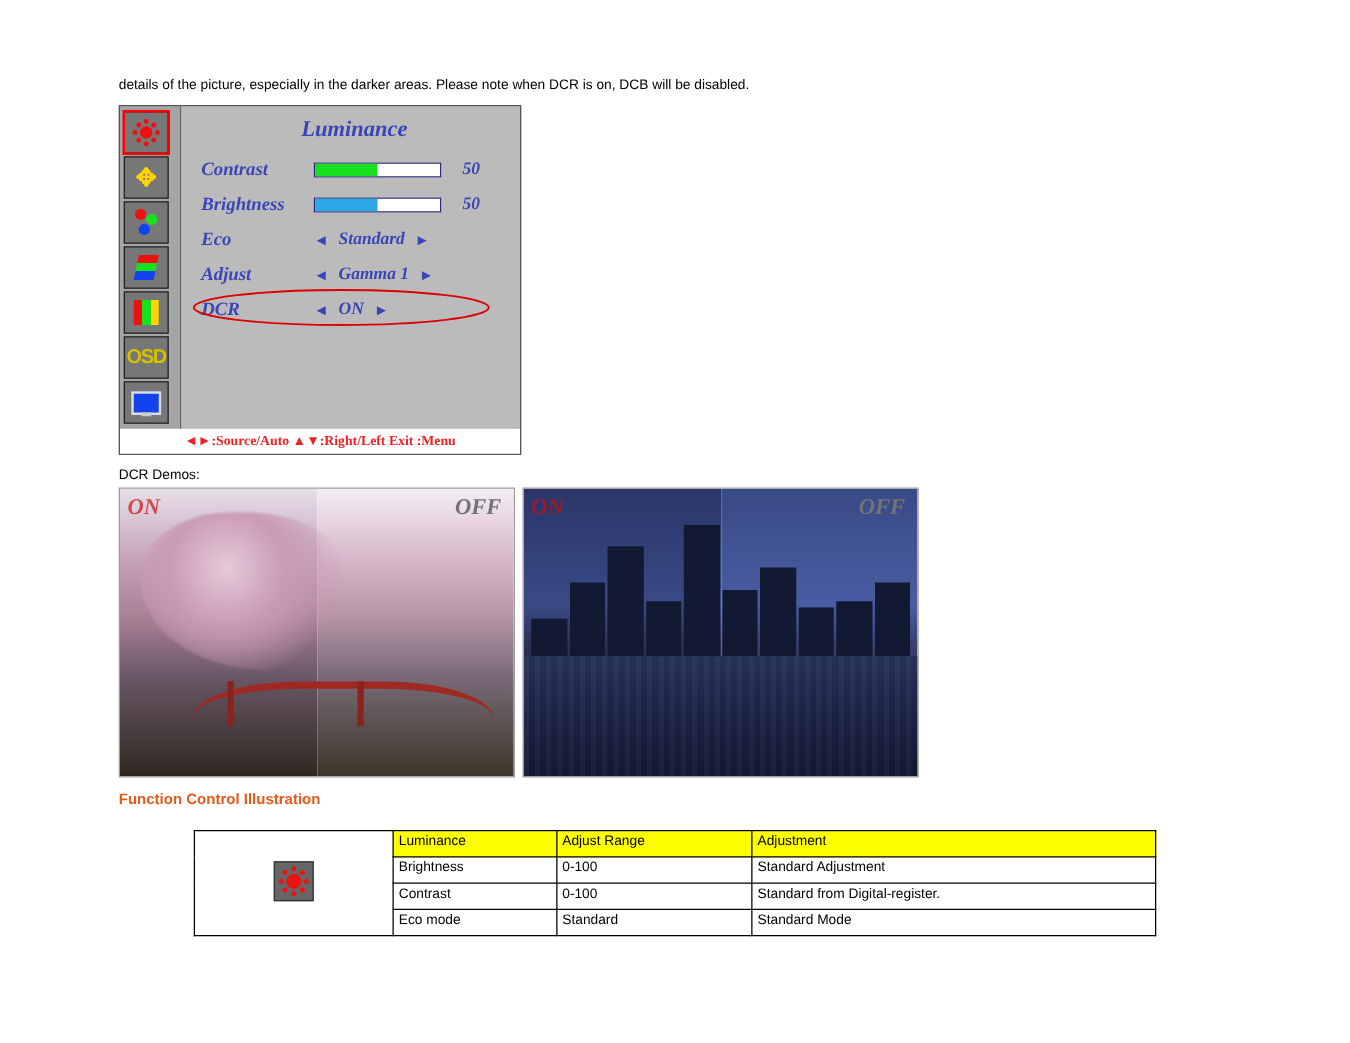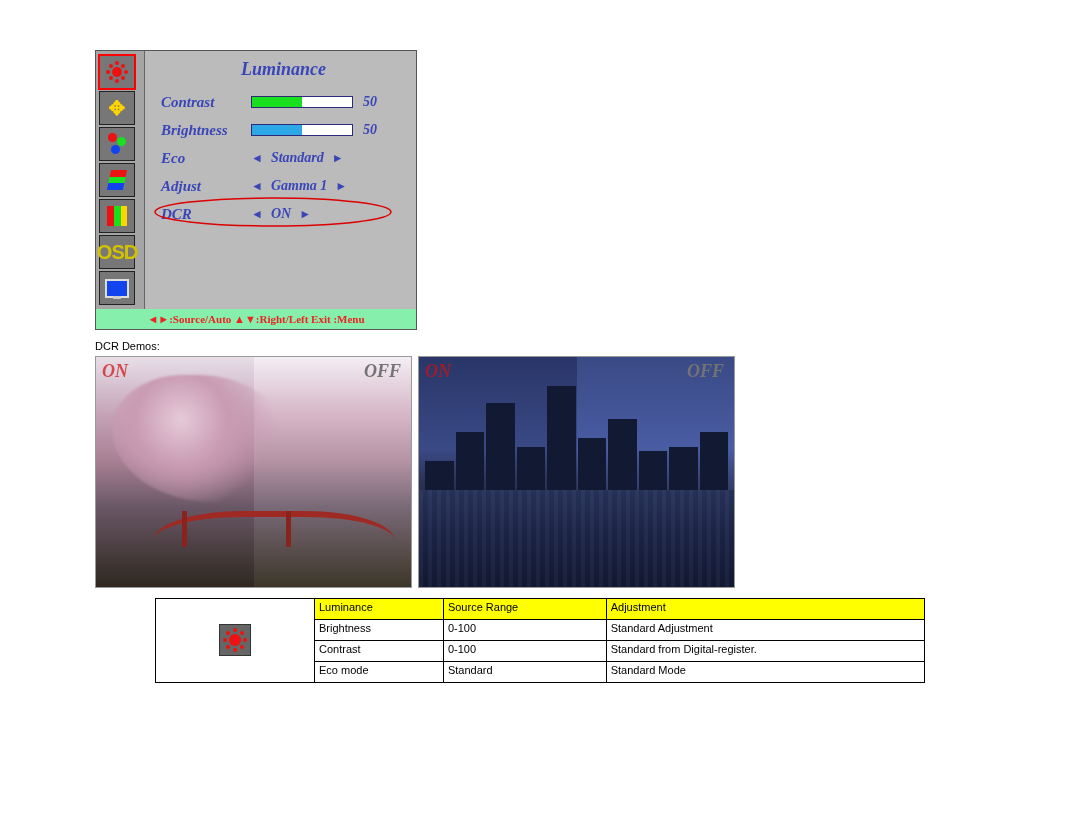--- a/index.html
+++ b/index.html
@@ -101,21 +101,21 @@
   }
   .osd-bar-fill1 { position: absolute; left:0; top:0; bottom:0; width:50%; background:#19e01f; }
   .osd-bar-fill2 { position: absolute; left:0; top:0; bottom:0; width:50%; background:#2da8e7; }
   .osd-val {
     color: #3a46b8;
     font-family: "Times New Roman", serif;
     font-size: 14px;
     font-weight: 600;
     font-style: italic;
     width: 28px;
-    text-align: left;
+    text-align: center;
   }
   .osd-sel {
     display: flex;
     align-items: center;
     gap: 8px;
     color: #3a46b8;
     font-family: "Times New Roman", serif;
     font-size: 14px;
     font-weight: 600;
     font-style: italic;
@@ -123,21 +123,21 @@
   .osd-sel .tri { color: #3a46b8; font-size: 12px; }
   .osd-dcr-ellipse {
     position: relative;
   }
   .osd-dcr-ellipse svg {
     position: absolute;
     left: -8px; top: -6px;
     pointer-events: none;
   }
   .osd-footer {
-    background: #86efac;
+    background: #ffffff;
     color: #e22;
     font-family: "Times New Roman", serif;
     font-size: 11px;
     text-align: center;
     padding: 4px 0;
     font-weight: bold;
   }
 
   
   .demos-label { font-weight: normal; margin: 8px 0 4px 0; }
@@ -268,29 +268,30 @@
   .ico-sun::before{content:'';display:block;width:10px;height:10px;background:#e11;border-radius:50%;
     box-shadow:0 -9px 0 -3px #e11,0 9px 0 -3px #e11,-9px 0 0 -3px #e11,9px 0 0 -3px #e11,
                6px 6px 0 -3px #e11,-6px 6px 0 -3px #e11,6px -6px 0 -3px #e11,-6px -6px 0 -3px #e11;}
   .ico-move{color:#ffd400;font-size:20px;font-weight:bold;}
   .ico-rgb{position:relative;width:22px;height:22px;}
   .ico-rgb::before{content:'';position:absolute;left:2px;top:0;width:9px;height:9px;background:#e11;border-radius:50%;}
   .ico-rgb::after{content:'';position:absolute;left:11px;top:4px;width:9px;height:9px;background:#19e01f;border-radius:50%;
     box-shadow:-6px 8px 0 0 #1144ee;}
   .ico-levels{width:16px;height:20px;background:linear-gradient(180deg,#e11 0 33%,#19e01f 33% 66%,#1144ee 66% 100%);transform:skewX(-12deg);}
   .ico-boost{width:20px;height:20px;background:linear-gradient(90deg,#e11 0 35%,#19e01f 35% 70%,#ffd400 70% 100%);}
-  .ico-osd{color:#d4c200;font-family:Impact,sans-serif;font-size:20px;font-weight:bold;letter-spacing:-1px;}
+  .ico-osd{color:#d4c200;font-family:Impact,sans-serif;font-size:16px;font-weight:bold;letter-spacing:-1px;}
   .ico-screen{width:20px;height:15px;background:#1144ee;border:2px solid #ddd;position:relative;}
   .ico-screen::after{content:'';position:absolute;left:6px;top:15px;width:8px;height:3px;background:#ccc;}
 </style>
 </head>
 <body>
 
 <div class="page">
 
+  <p class="intro">details of the picture, especially in the darker areas. Please note when DCR is on, DCB will be disabled.</p>
 
   <div class="osd">
     <div class="osd-body">
       <div class="osd-side">
         <div class="s-ico active">
             <span class="ico-sun"></span>
           </div>
         <div class="s-ico">
             <span class="ico-move">✥</span>
           </div>
@@ -389,29 +390,30 @@
         <div class="bld b4"></div>
           <div class="bld b2"></div>
       </div>
       <div class="water"></div>
       <span class="onlabel">ON</span>
       <span class="offlabel">OFF</span>
     </div>
   </div>
 
 
+  <div class="section-heading">Function Control Illustration</div>
 
   <table class="ftbl">
     <tbody>
         <tr>
       <td class="iconcell" rowspan="4">
         <span class="lum-icon"></span>
       </td>
       <th>Luminance</th>
-      <th>Source Range</th>
+      <th>Adjust Range</th>
       <th>Adjustment</th>
     </tr>
     <tr>
       <td>Brightness</td>
       <td>0-100</td>
       <td>Standard Adjustment</td>
     </tr>
     <tr>
       <td>Contrast</td>
       <td>0-100</td>

